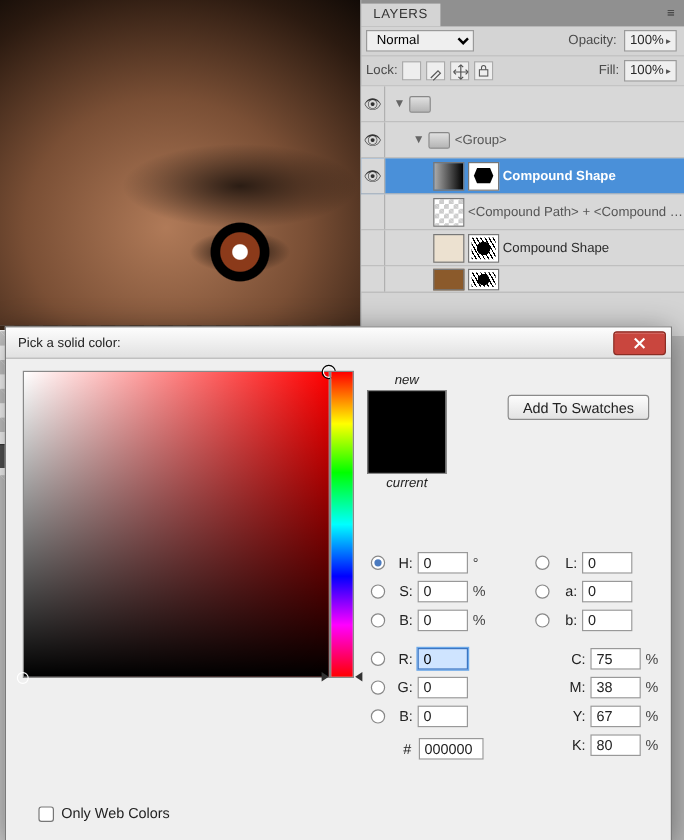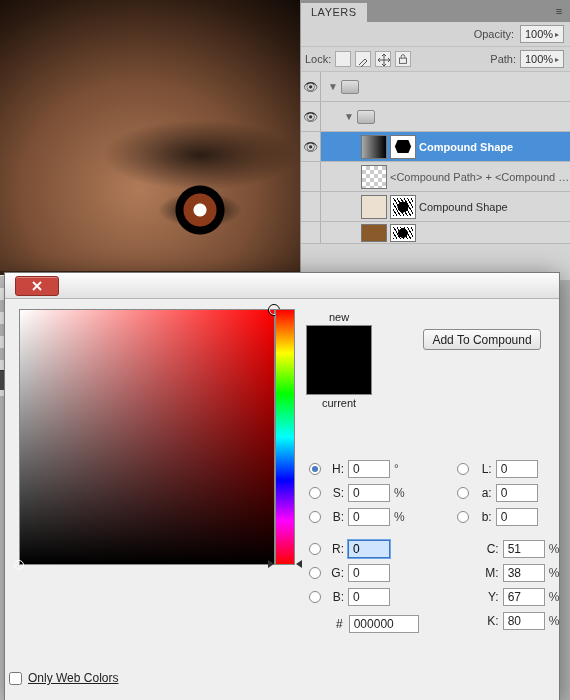--- a/index.html
+++ b/index.html
@@ -91,21 +91,21 @@
   height:26px; background:linear-gradient(#fdfdfd,#e1e1e1); border-bottom:1px solid #b5b5b5;
   display:flex; align-items:center; padding:0 0 0 10px;
 }
 .dlg-title .txt{ flex:1; }
 .dlg-close{
   width:44px; height:20px; margin-right:4px; background:#c9463e; border:1px solid #8a2d24; border-radius:3px;
   color:#fff; display:flex; align-items:center; justify-content:center; font-weight:bold; font-size:12px;
   box-shadow: inset 0 1px 0 rgba(255,255,255,.35);
 }
 .dlg-body{ padding:10px 14px 8px 14px; position:relative; height:calc(100% - 26px);}
-.picker-row{ display:flex; gap:0; }
+.picker-row{ display:flex; gap:0;font-style:italic; }
 .sq-field{
   width:256px; height:256px; border:1px solid #888; position:relative;
   background:
     linear-gradient(to top, #000, rgba(0,0,0,0)),
     linear-gradient(to right, #fff, #ff0000);
 }
 .sq-field .ring{ position:absolute; right:-6px; top:-6px; width:12px; height:12px; border:1px solid #000; border-radius:50%; box-shadow:0 0 0 1px #fff inset;}
 .sq-field .ring2{position:absolute; left:-6px; bottom:-6px; width:10px; height:10px; border:1px solid #fff; border-radius:50%;}
 .hue{
   width:20px; height:256px; border:1px solid #888; position:relative;
@@ -116,21 +116,21 @@
 .prev-col{ width:60px; margin-left:14px; display:flex; flex-direction:column; align-items:center; }
 .prev-col .lbl{ margin:2px 0;}
 .prev-box{ width:66px; height:70px; border:1px solid #888; background:#000;}
 .btns{ position:absolute; right:18px; top:12px; width:118px; display:flex; flex-direction:column; gap:8px;}
 .btn{
   height:21px; border:1px solid #8a8a8a; border-radius:3px; background:linear-gradient(#fcfcfc,#e2e2e2);
   display:flex; align-items:center; justify-content:center; font-size:12px;
 }
 .btn.ok{ border-color:#3c76c2; box-shadow:0 0 0 1px #6aa8ea inset; background:linear-gradient(#eaf3fe,#c6ddf6);}
 .btn.wide{ width:118px;}
-.only-web{ position:absolute; left:4px; bottom:16px; display:flex; align-items:center; gap:6px; font-size:12px;text-decoration:underline;}
+.only-web{ position:absolute; left:27px; bottom:16px; display:flex; align-items:center; gap:6px; font-size:12px;}
 .only-web input{ margin:0;}
 
 .numgrid{ position:absolute; left:304px; top:158px; width:236px; font-size:12px;}
 .numrow{ display:flex; align-items:center; height:24px; gap:4px;}
 .numrow .k{ width:16px; text-align:right;}
 .numrow .val{ width:42px; height:18px; border:1px solid #999; background:#fff; padding:0 4px; font-size:12px; display:flex; align-items:center;}
 .numrow .val.sel{ border-color:#3c76c2; box-shadow:0 0 0 1px #6aa8ea; color:#000; background:#cfe4ff;}
 .numrow .u{ width:14px; color:#444;}
 .numrow .sp{ width:22px;}
 .leftcol,.rightcol{ display:inline-block; vertical-align:top;}
@@ -153,20 +153,23 @@
 
 <div class="under"></div>
 
 <div class="layers">
   <div class="layers-tabs">
     <div class="layers-tab">LAYERS</div>
     <div class="spacer"></div>
     <div class="menu">≡</div>
   </div>
   <div class="layers-row">
+    <select style="width:90px;">
+      <option>Normal</option>
+    </select>
     <div style="flex:1"></div>
     <span class="lbl">Opacity:</span>
     <div class="inp">
       <span>100%</span>
         <span class="arr">▸</span>
     </div>
   </div>
   <div class="layers-row lockrow">
     <span class="lbl">Lock:</span>
     <div class="ico"></div>
@@ -181,39 +184,40 @@
           <path d="M8 2l-2 2M8 2l2 2M8 14l-2-2M8 14l2-2M2 8l2-2M2 8l2 2M14 8l-2-2M14 8l-2 2" stroke="#555"></path>
         </svg>
     </div>
     <div class="ico">
       <svg viewBox="0 0 16 16" width="14" height="14">
           <rect x="4" y="7" width="8" height="6" fill="none" stroke="#555"></rect>
           <path d="M6 7V5a2 2 0 014 0v2" fill="none" stroke="#555"></path>
         </svg>
     </div>
     <div style="flex:1"></div>
-    <span class="lbl">Path:</span>
+    <span class="lbl">Fill:</span>
     <div class="inp">
       <span>100%</span>
         <span class="arr">▸</span>
     </div>
   </div>
 
   <div class="layer-list">
     <div class="ly">
       <div class="eye">👁</div>
       <span class="pad" style="width:4px"></span>
       <span class="disc">▼</span>
       <div class="fold"></div>
     </div>
     <div class="ly">
       <div class="eye">👁</div>
       <span class="pad" style="width:20px"></span>
       <span class="disc">▼</span>
       <div class="fold"></div>
+      <span class="nm gname">&lt;Group&gt;</span>
     </div>
     <div class="ly sel">
       <div class="eye">👁</div>
       <span class="pad" style="width:40px"></span>
       <div class="thumb grad"></div>
       <div class="thumb mask"></div>
       <span class="nm">Compound Shape</span>
     </div>
     <div class="ly">
       <div class="eye"></div>
@@ -233,20 +237,21 @@
       <span class="pad" style="width:40px"></span>
       <div class="thumb brown" style="height:18px"></div>
       <div class="thumb maskb" style="height:18px"></div>
       <span class="nm"></span>
     </div>
   </div>
 </div>
 
 <div class="dlg">
   <div class="dlg-title">
+    <span class="txt">Pick a solid color:</span>
     <div class="dlg-close">
       <svg width="12" height="10" viewBox="0 0 12 10">
           <path d="M2 1 L10 9 M10 1 L2 9" stroke="#fff" stroke-width="1.8"></path>
         </svg>
     </div>
   </div>
   <div class="dlg-body">
     <div class="picker-row">
       <div class="sq-field">
         <div class="ring"></div>
@@ -258,21 +263,21 @@
       </div>
       <div class="prev-col">
         <div class="lbl">new</div>
         <div class="prev-box"></div>
         <div class="lbl">current</div>
       </div>
     </div>
 
     <div class="btns">
       <div style="height:10px"></div>
-      <div class="btn wide">Add To Compound</div>
+      <div class="btn wide">Add To Swatches</div>
       <div style="height:6px"></div>
     </div>
 
     <div class="numgrid">
       <div style="display:flex; gap:26px;">
         <div class="leftcol">
           <div class="numrow">
               <span class="radio on"></span>
               <span class="k">H:</span>
               <div class="val">0</div>
@@ -304,21 +309,21 @@
               <span class="u"></span>
             </div>
           <div class="numrow">
               <span class="radio"></span>
               <span class="k">B:</span>
               <div class="val">0</div>
               <span class="u"></span>
             </div>
           <div class="hexrow">
               <span>#</span>
-              <div class="val" style="width:70px">000000</div>
+              <div class="val" style="width:54px">000000</div>
             </div>
         </div>
         <div class="rightcol">
           <div class="numrow">
               <span class="radio"></span>
               <span class="k">L:</span>
               <div class="val">0</div>
               <span class="u"></span>
             </div>
           <div class="numrow">
@@ -330,21 +335,21 @@
           <div class="numrow">
               <span class="radio"></span>
               <span class="k">b:</span>
               <div class="val">0</div>
               <span class="u"></span>
             </div>
           <div style="height:8px"></div>
           <div class="numrow">
               <span class="sp"></span>
               <span class="k">C:</span>
-              <div class="val">51</div>
+              <div class="val">75</div>
               <span class="u">%</span>
             </div>
           <div class="numrow">
               <span class="sp"></span>
               <span class="k">M:</span>
               <div class="val">38</div>
               <span class="u">%</span>
             </div>
           <div class="numrow">
               <span class="sp"></span>

